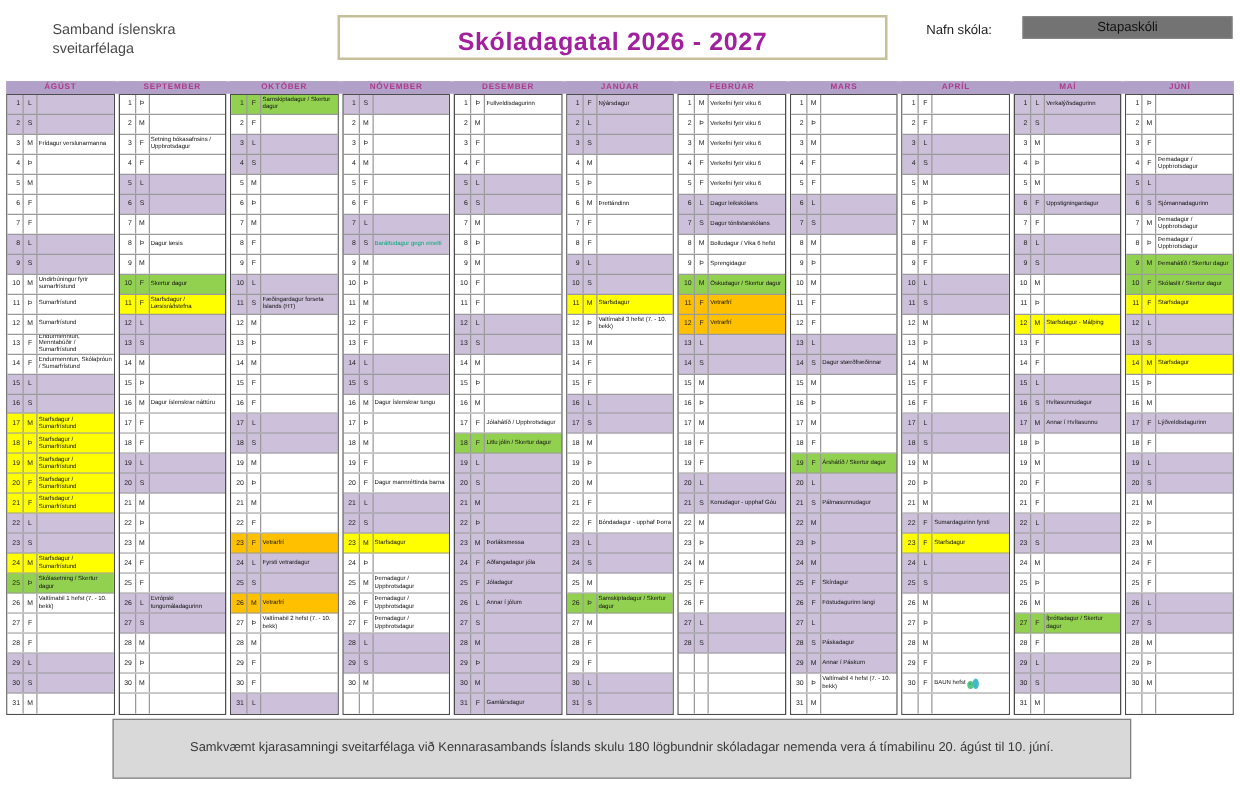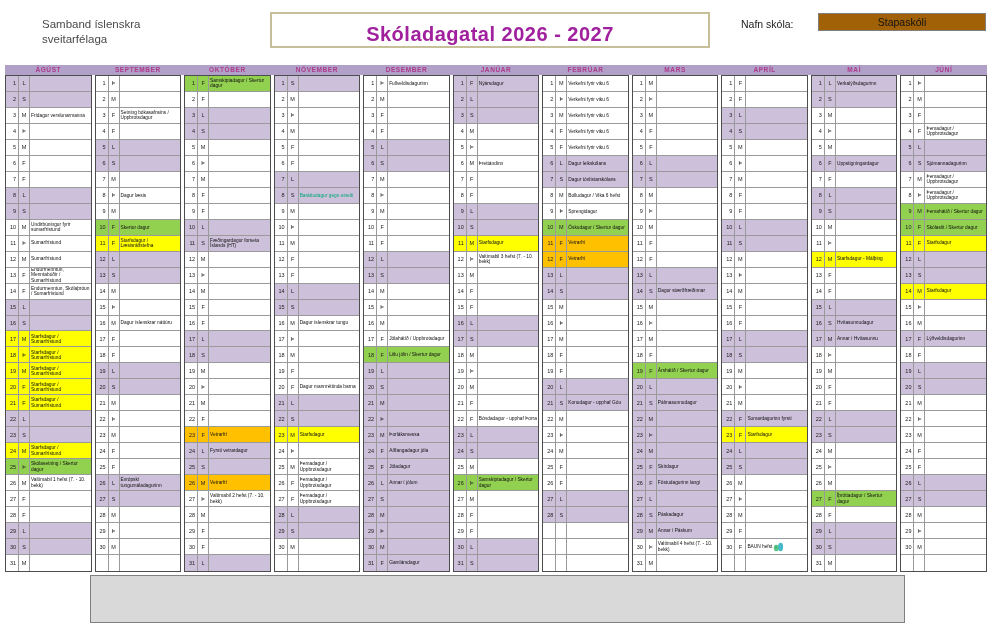--- a/index.html
+++ b/index.html
@@ -7,21 +7,21 @@
 
   
   .org{position:absolute;left:42px;top:17px;width:140px;text-align:left;
        font-size:11.5px;line-height:1.3;color:#4a4a4a;}
   .title-box{position:absolute;left:270px;top:12px;width:440px;height:36px;
        border:2px solid var(--title-border,#c6c09a);box-sizing:border-box;
        display:flex;align-items:flex-end;justify-content:center;background:#fff;}
   .title-box span{font-size:20px;font-weight:bold;color:var(--title,#a0209e);letter-spacing:.5px;}
   .school-label{position:absolute;left:741px;top:18px;font-size:10.5px;color:#222;text-align:center;}
   .school-box{position:absolute;left:818px;top:13px;width:168px;height:18px;
-       border:1px solid #7f7f7f;box-sizing:border-box;background:#a16207;
+       border:1px solid #7f7f7f;box-sizing:border-box;background:#737373;
        text-align:center;font-size:10.5px;line-height:16px;color:#111;}
 
   
   .months{position:absolute;left:5px;top:65px;width:982px;display:flex;gap:3px;}
   .months::before{content:"";position:absolute;left:0;right:0;top:0;height:10px;
        background:var(--band,#b1a0c7);}
   .month{flex:1;position:relative;min-width:0;}
   .month-name{position:relative;height:10px;background:var(--band,#b1a0c7);
        font-size:6.5px;font-weight:bold;color:var(--month-text,#ad3a8d);
        text-align:center;line-height:10px;letter-spacing:.6px;white-space:nowrap;overflow:hidden;}
@@ -1825,13 +1825,14 @@
         <div class="row">
           <span class="d"></span>
           <span class="w"></span>
           <span class="t"></span>
         </div>
       </div>
     </div>
   </div>
 
 <div class="footer">
+  <div>Samkvæmt kjarasamningi sveitarfélaga við Kennarasambands Íslands skulu 180 lögbundnir skóladagar nemenda vera á tímabilinu 20. ágúst til 10. júní.</div>
 </div>
 
 </body></html>

